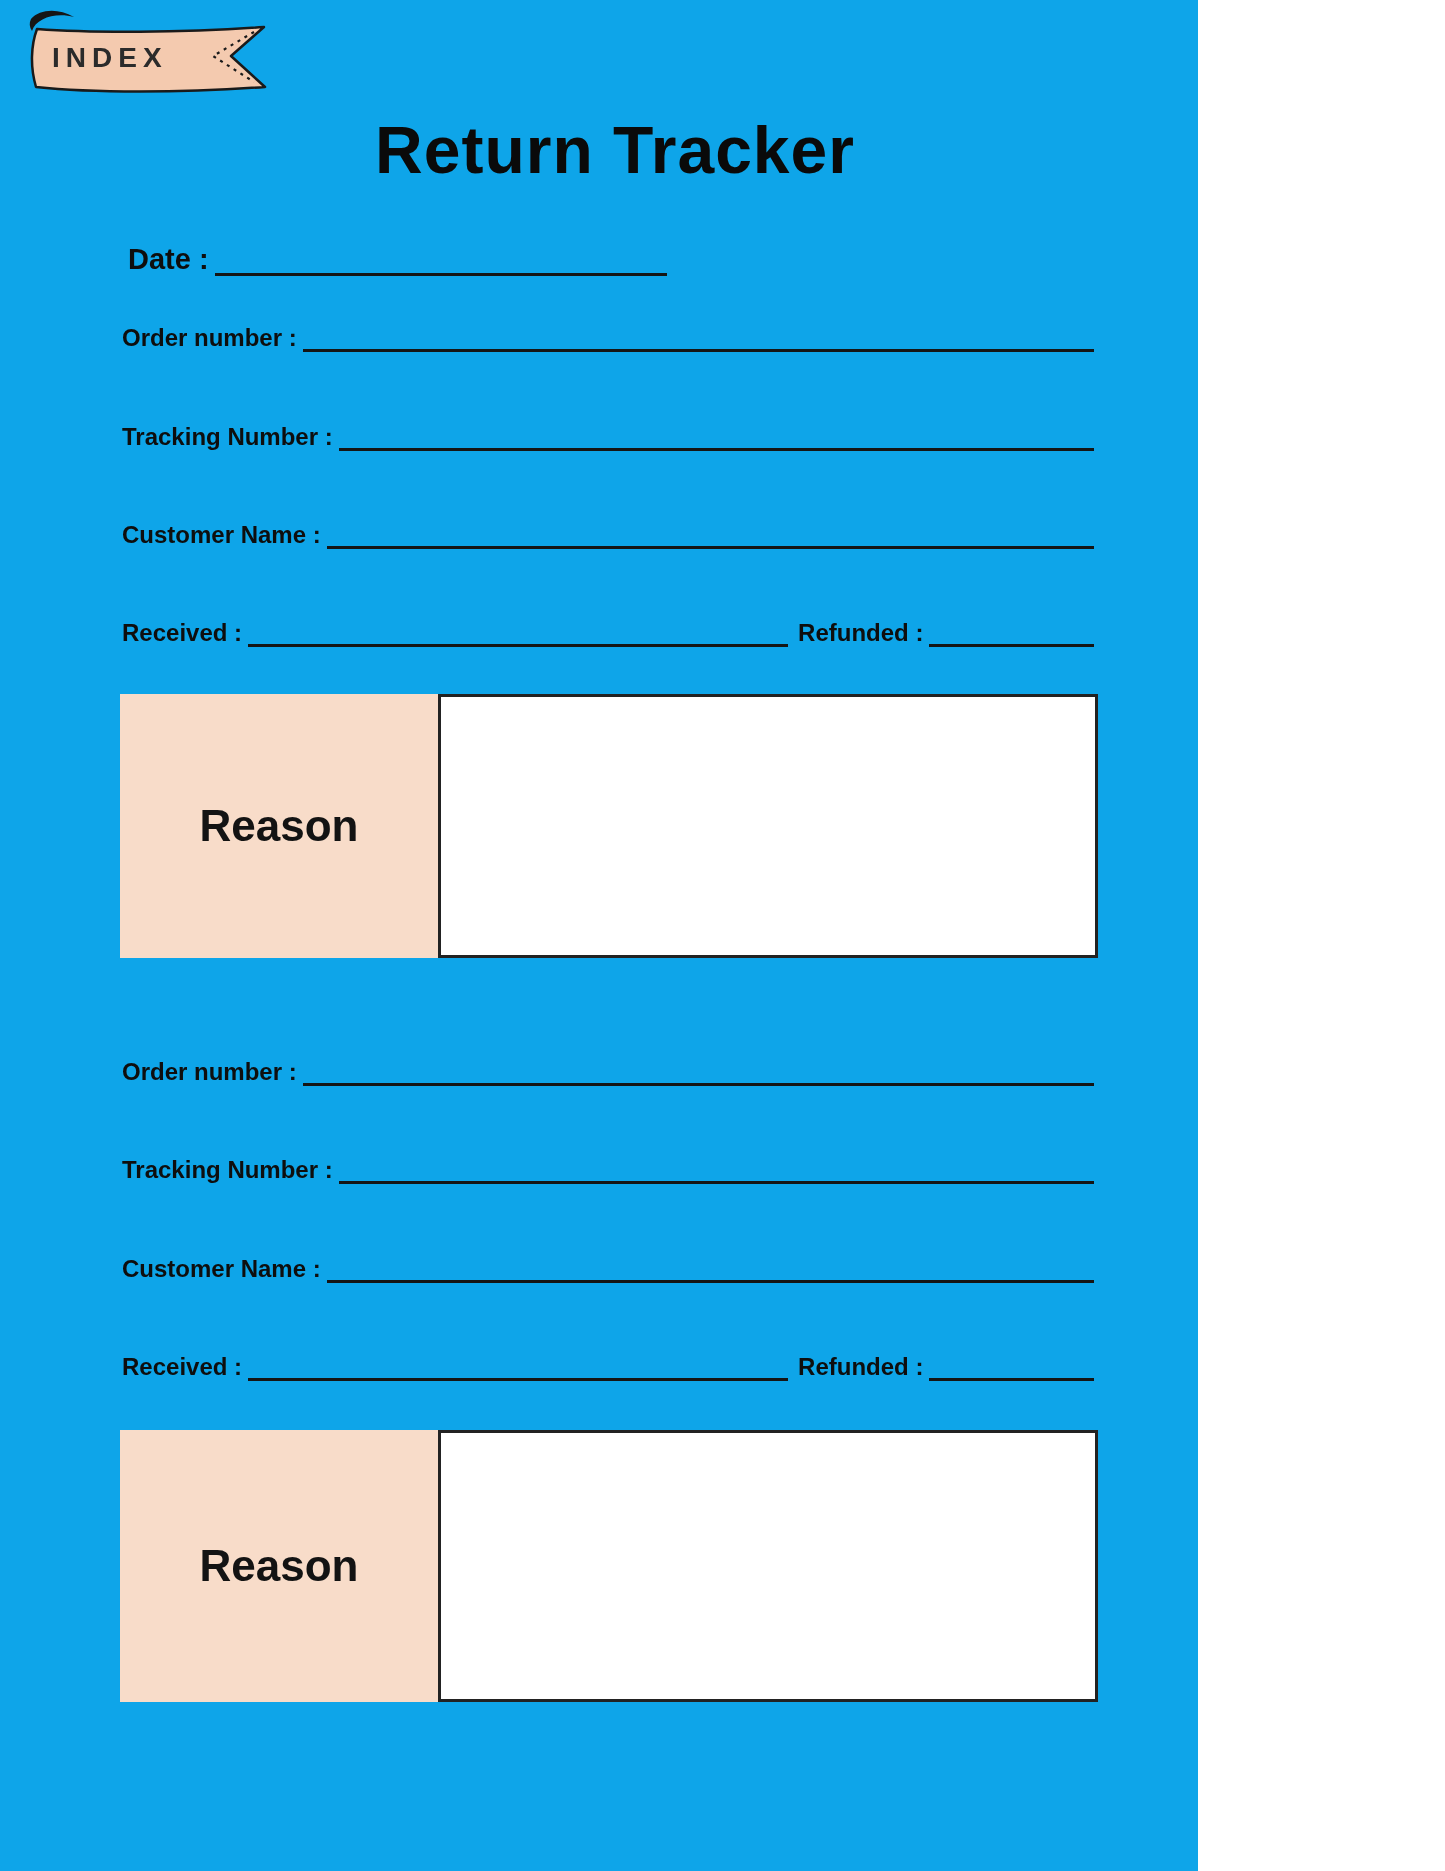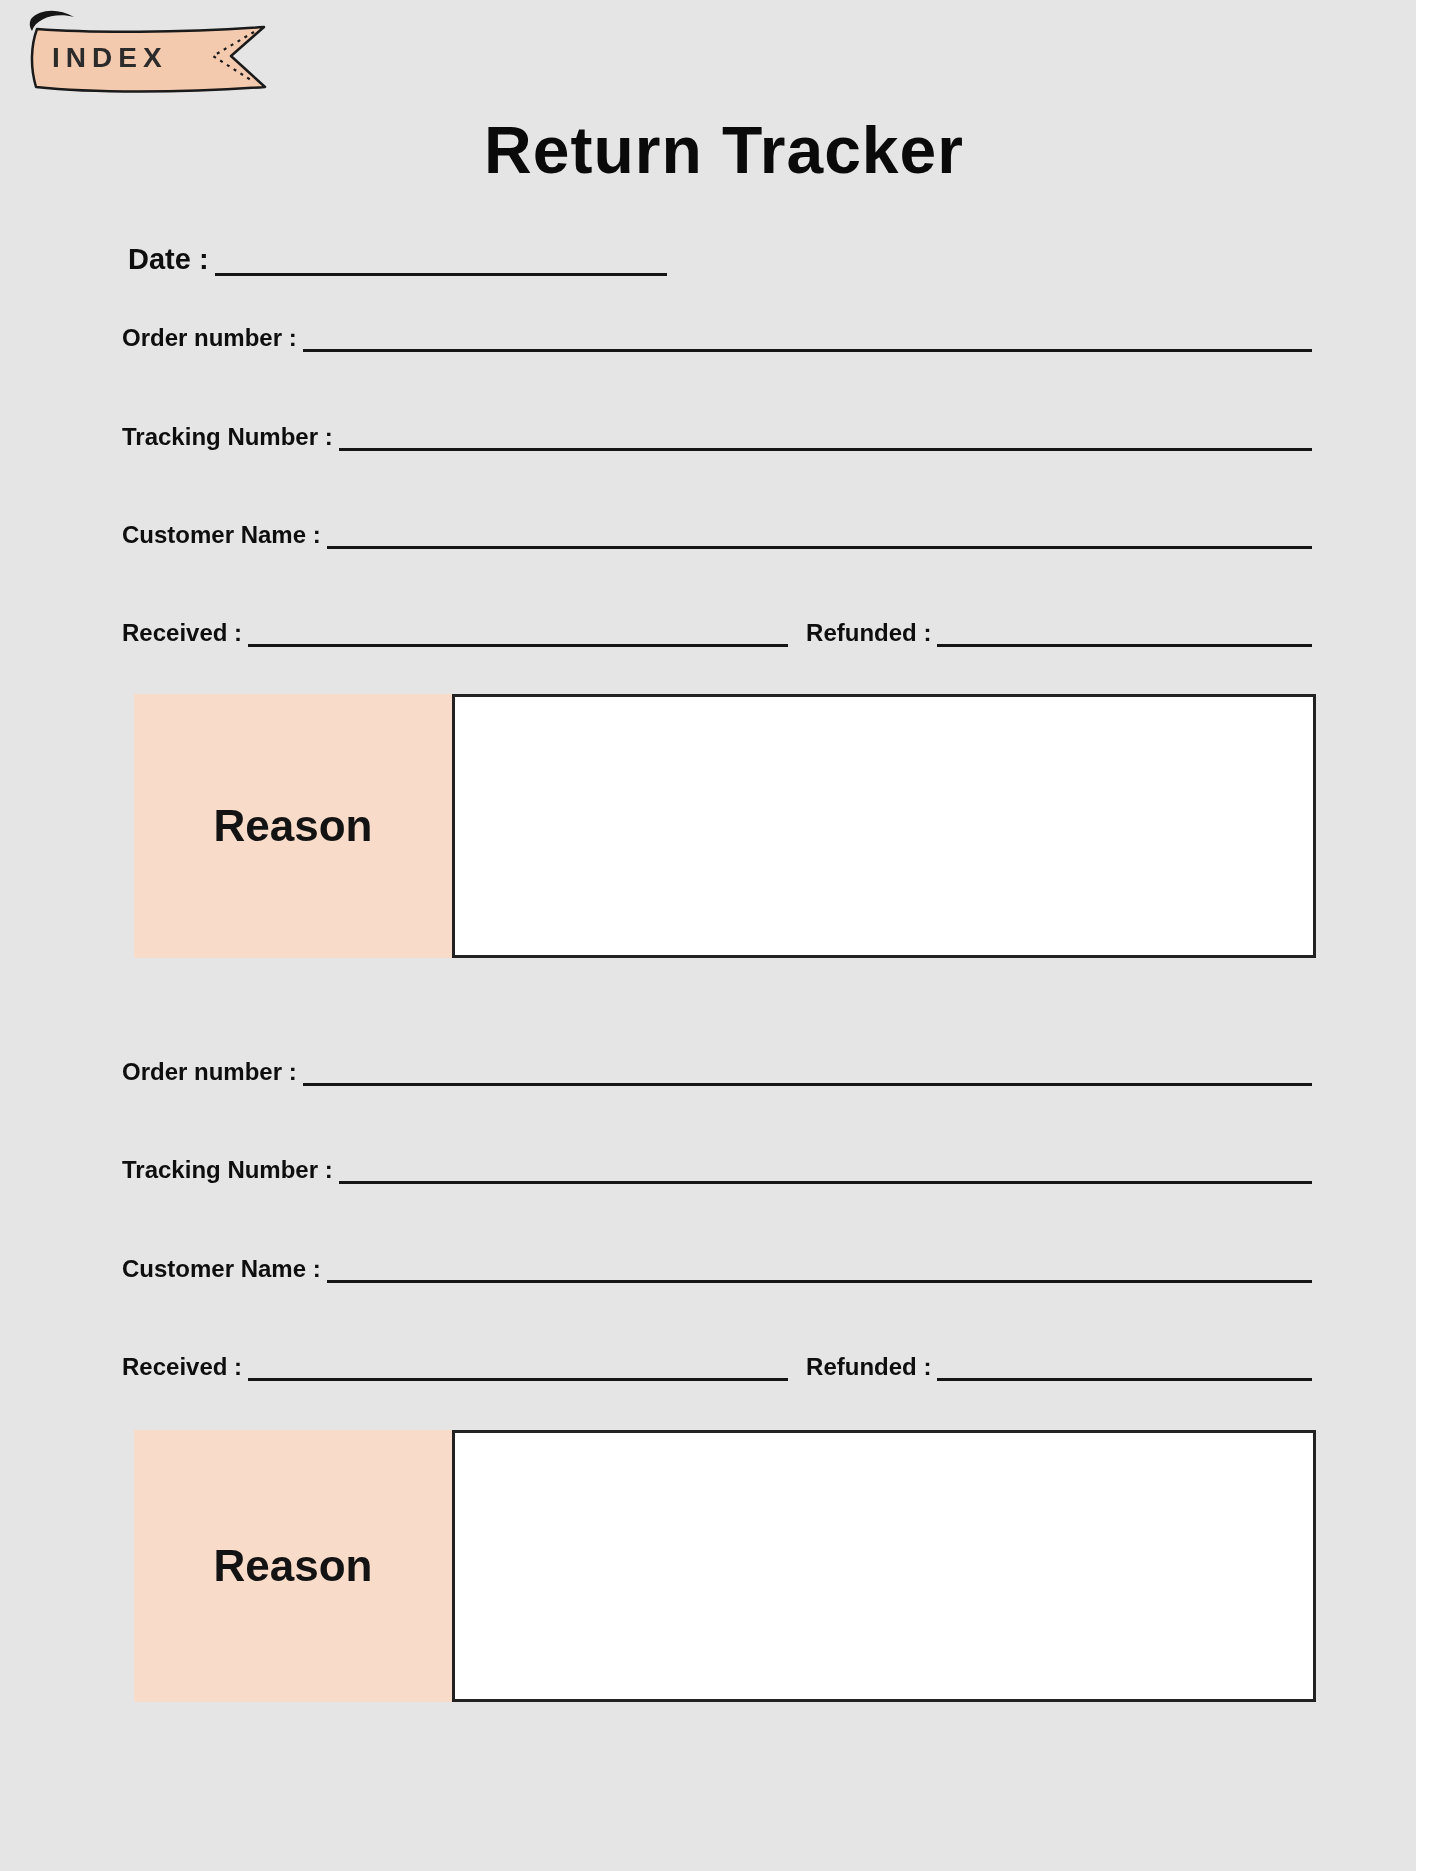--- a/index.html
+++ b/index.html
@@ -1,19 +1,19 @@
 <!DOCTYPE html>
 <html><head>
 <meta charset="utf-8">
 <style>
   html,body{margin:0;padding:0;background:#ffffff;}
   .page{
     position:relative;
-    width:1416px;height:1871px;
-    background:#e5e5e5;
+    width:1198px;height:1871px;
+    background:#0ea5e9;
     font-family:"Liberation Sans", sans-serif;
     color:#131313;
     overflow:hidden;
   }
 
   
   .ribbon{position:absolute;top:8px;left:16px;width:258px;height:88px;cursor:pointer;}
   .ribbon text{
     font-family:"Liberation Sans", sans-serif;
     font-weight:bold;font-size:28px;letter-spacing:6px;fill:#2b2b2b;
@@ -41,25 +41,25 @@
   }
 
   .date-row{top:228px;left:128px;}
   .date-row .lbl{font-size:29px;}
   .date-row .fill{flex:0 0 auto;width:452px;}
 
   .r-order1{top:304px;} .r-track1{top:403px;} .r-cust1{top:501px;} .r-recv1{top:599px;}
   .r-order2{top:1038px;} .r-track2{top:1136px;} .r-cust2{top:1235px;} .r-recv2{top:1333px;}
 
   .recv-line{flex:0 0 auto;width:540px;}
-  .refund-lbl{margin-left:18px;}
+  .refund-lbl{margin-left:10px;}
 
   
   .reason-wrap{
-    position:absolute;left:134px;right:100px;
+    position:absolute;left:120px;right:100px;
     display:flex;gap:0;
   }
   .reason-1{top:694px;height:264px;}
   .reason-2{top:1430px;height:272px;}
   .reason-tag{
     flex:0 0 318px;background:#f8dcc9;
     display:flex;align-items:center;justify-content:center;
     font-size:44px;font-weight:700;color:#131313;
   }
   .reason-box{

